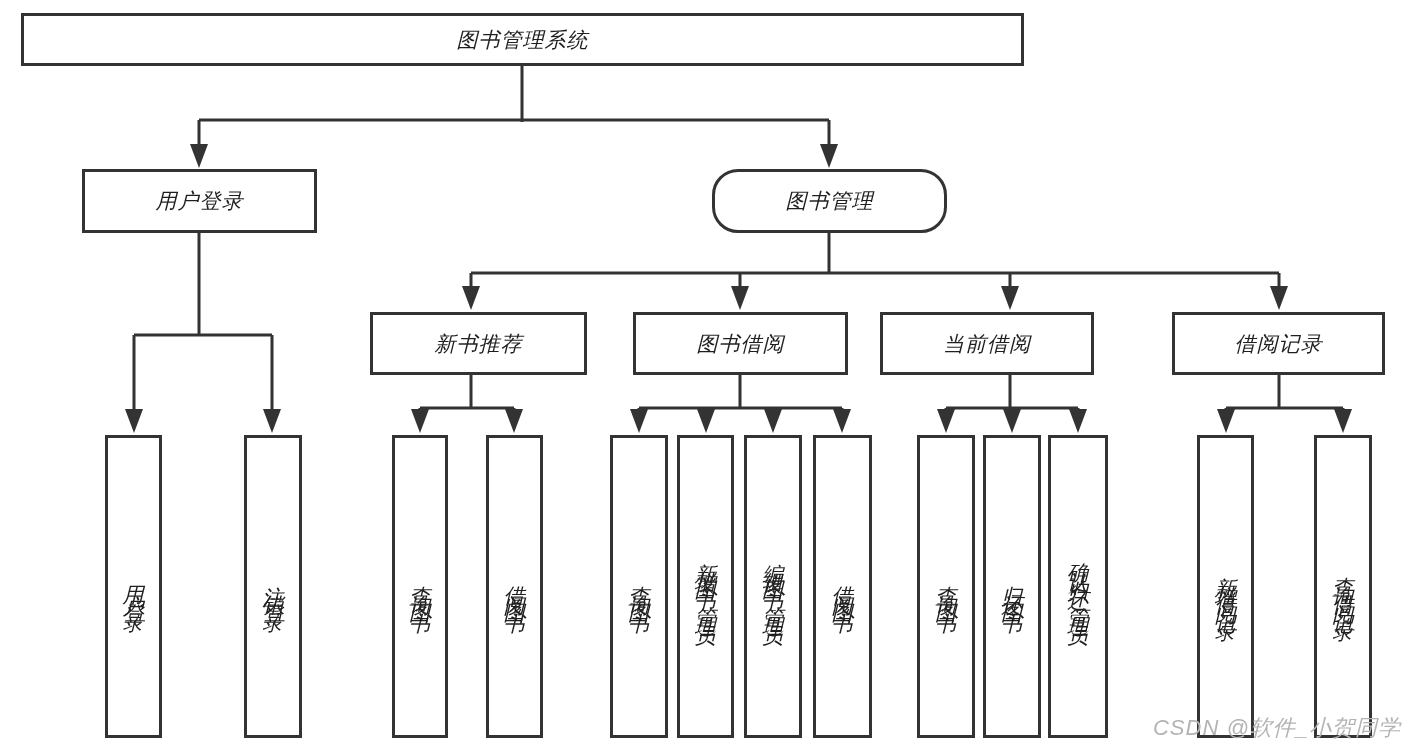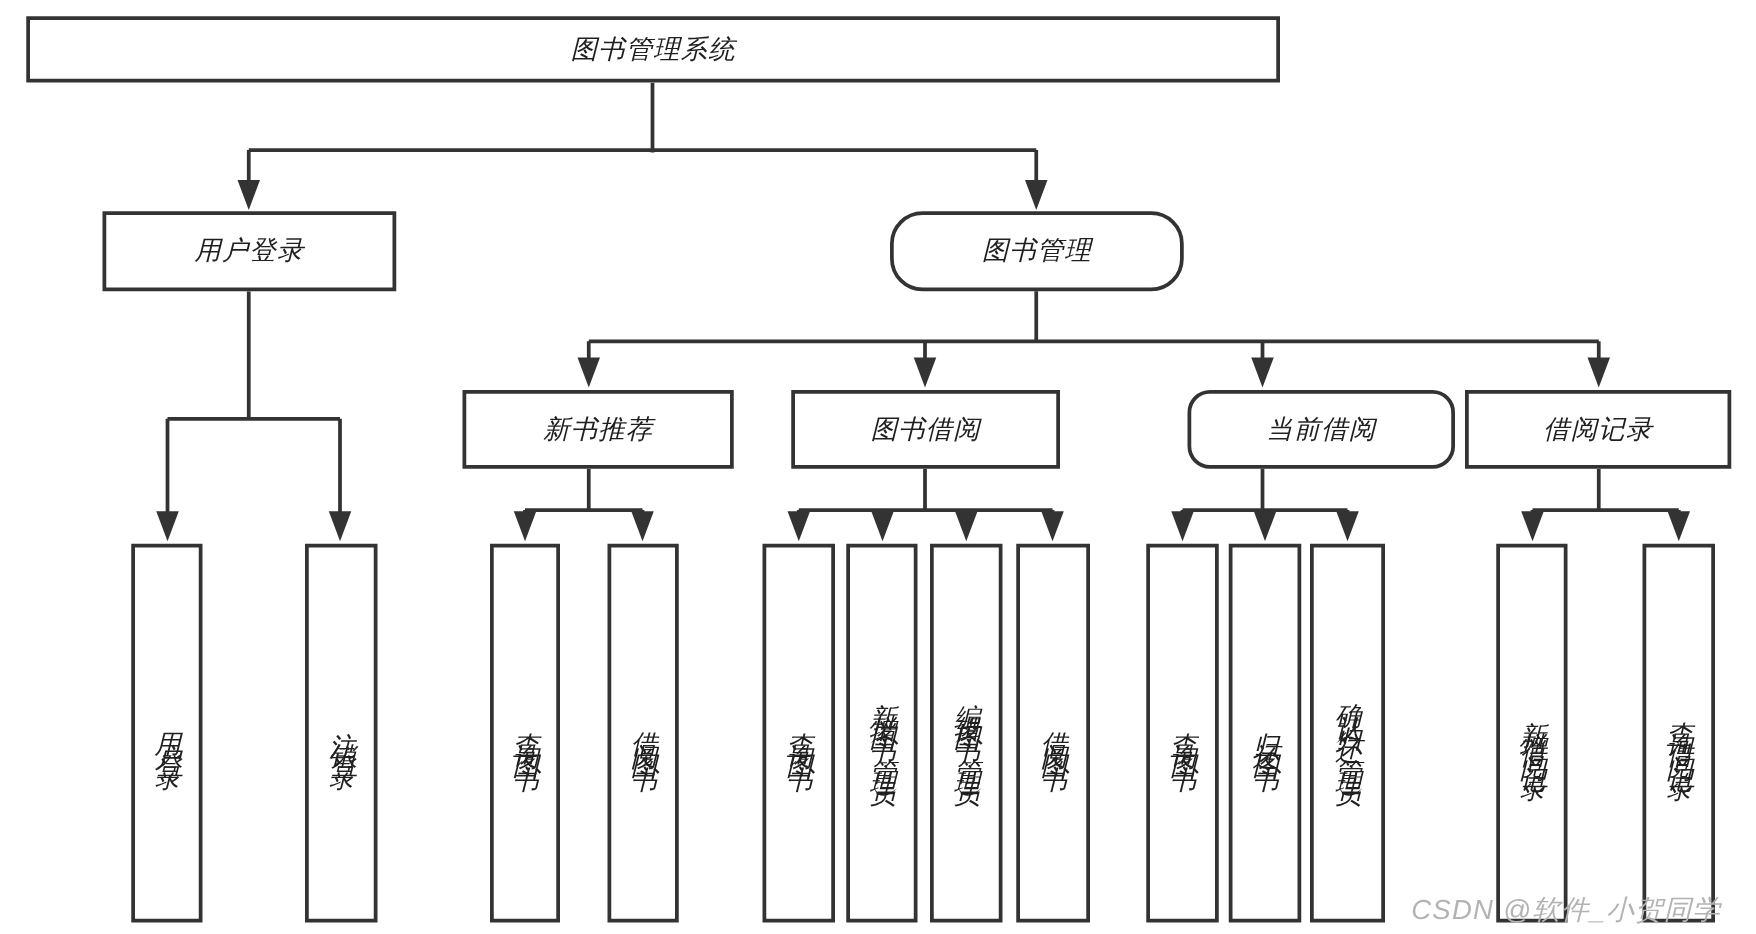--- a/index.html
+++ b/index.html
@@ -42,21 +42,21 @@
   }
   .vbox {
     writing-mode: vertical-rl;
     text-orientation: mixed;
     letter-spacing: 9px;
     line-height: 1;
     font-size: 21px;
   }
   .watermark {
     position: absolute;
-    right: 28px;
+    right: 4px;
     bottom: 4px;
     font-size: 22px;
     color: var(--wm, #b3b3b3);
     letter-spacing: 1px;
     white-space: nowrap;
     z-index: 5;
   }
 </style>
 </head>
 <body>
@@ -119,21 +119,21 @@
     <polygon points="1334,409 1352,409 1343,433"></polygon>
   </svg>
 
   <div class="box" style="left:21px; top:13px; width:1003px; height:53px;">图书管理系统</div>
 
   <div class="box" style="left:82px; top:169px; width:235px; height:64px;">用户登录</div>
   <div class="box" style="left:712px; top:169px; width:235px; height:64px;border-radius:26px;">图书管理</div>
 
   <div class="box" style="left:370px; top:312px; width:217px; height:63px;">新书推荐</div>
   <div class="box" style="left:633px; top:312px; width:215px; height:63px;">图书借阅</div>
-  <div class="box" style="left:950px; top:312px; width:214px; height:63px;border-radius:18px;">当前借阅</div>
+  <div class="box" style="left:880px; top:312px; width:214px; height:63px;">当前借阅</div>
   <div class="box" style="left:1172px; top:312px; width:213px; height:63px;">借阅记录</div>
 
   <div class="box vbox" style="left:105px; top:435px; width:57px; height:303px;">用户登录</div>
   <div class="box vbox" style="left:244px; top:435px; width:58px; height:303px;">注销登录</div>
 
   <div class="box vbox" style="left:392px; top:435px; width:56px; height:303px;">查询图书</div>
   <div class="box vbox" style="left:486px; top:435px; width:57px; height:303px;">借阅图书</div>
 
   <div class="box vbox" style="left:610px; top:435px; width:58px; height:303px;">查询图书</div>
   <div class="box vbox" style="left:677px; top:435px; width:57px; height:303px;">新增图书（管理员）</div>

